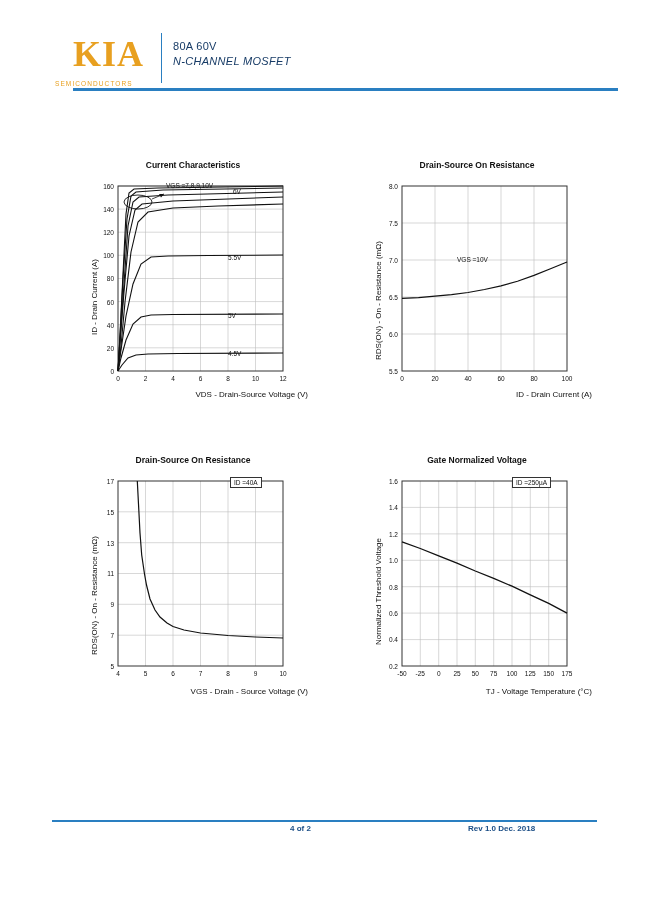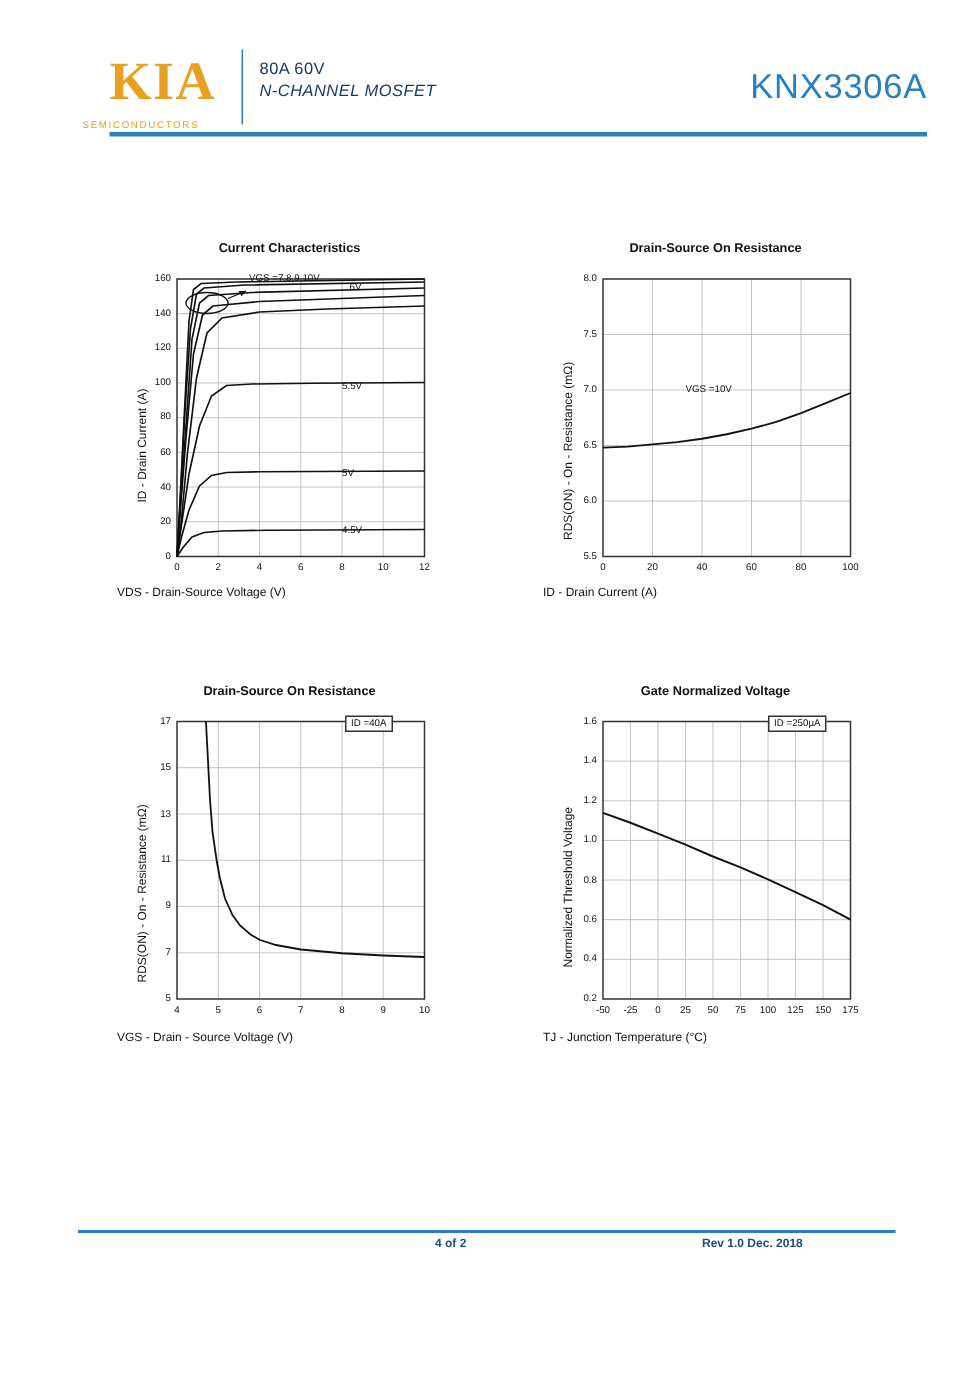--- a/index.html
+++ b/index.html
@@ -105,21 +105,21 @@
     top: 0;
     width: 100%;
     text-align: center;
     font-size: 8.5px;
     font-weight: bold;
     color: #111;
   }
   .axis-x-label {
     position: absolute;
     width: 100%;
-    text-align: left;
+    text-align: right;
     font-size: 8px;
     color: #111;
   }
   .axis-y-label {
     position: absolute;
     font-size: 8px;
     color: #111;
     transform-origin: 0 0;
     transform: rotate(-90deg);
     white-space: nowrap;
@@ -156,21 +156,20 @@
 </style>
 </head>
 <body>
 
 <div class="header">
   <div class="logo-kia">KIA</div>
   <div class="logo-sub">SEMICONDUCTORS</div>
   <div class="logo-divider"></div>
   <div class="head-line1">80A   60V</div>
   <div class="head-line2">N-CHANNEL MOSFET</div>
-  <div class="part-number">KNX3306A</div>
   <div class="header-rule"></div>
 </div>
 
 <div class="chart-block" style="left:78px; top:160px; width:230px; height:255px;">
   <div class="chart-title">Current Characteristics</div>
 
   <svg width="230" height="250" style="position:absolute; left:0; top:14px;">
 
     <g stroke="#bdbdbd" stroke-width="0.6">
       <line x1="40" y1="12" x2="205" y2="12"></line>
@@ -363,19 +362,19 @@
   <div class="tickx" style="left:95px; top:215px;">25</div>
   <div class="tickx" style="left:113.3px; top:215px;">50</div>
   <div class="tickx" style="left:131.7px; top:215px;">75</div>
   <div class="tickx" style="left:150px; top:215px;">100</div>
   <div class="tickx" style="left:168.3px; top:215px;">125</div>
   <div class="tickx" style="left:186.7px; top:215px;">150</div>
   <div class="tickx" style="left:205px; top:215px;">175</div>
 
   <div class="annot-box" style="left:150px; top:22px;">ID =250µA</div>
 
-  <div class="axis-x-label" style="left:0; top:232px;">TJ - Junction Temperature (°C)</div>
+  <div class="axis-x-label" style="left:0; top:232px;">TJ - Voltage Temperature (°C)</div>
   <div class="axis-y-label" style="left:12px; top:190px;">Normalized Threshold Voltage</div>
 </div>
 
 <div class="footer-rule"></div>
 <div class="footer-page">4 of 2</div>
 <div class="footer-rev">Rev 1.0 Dec. 2018</div>
 
 </body></html>

